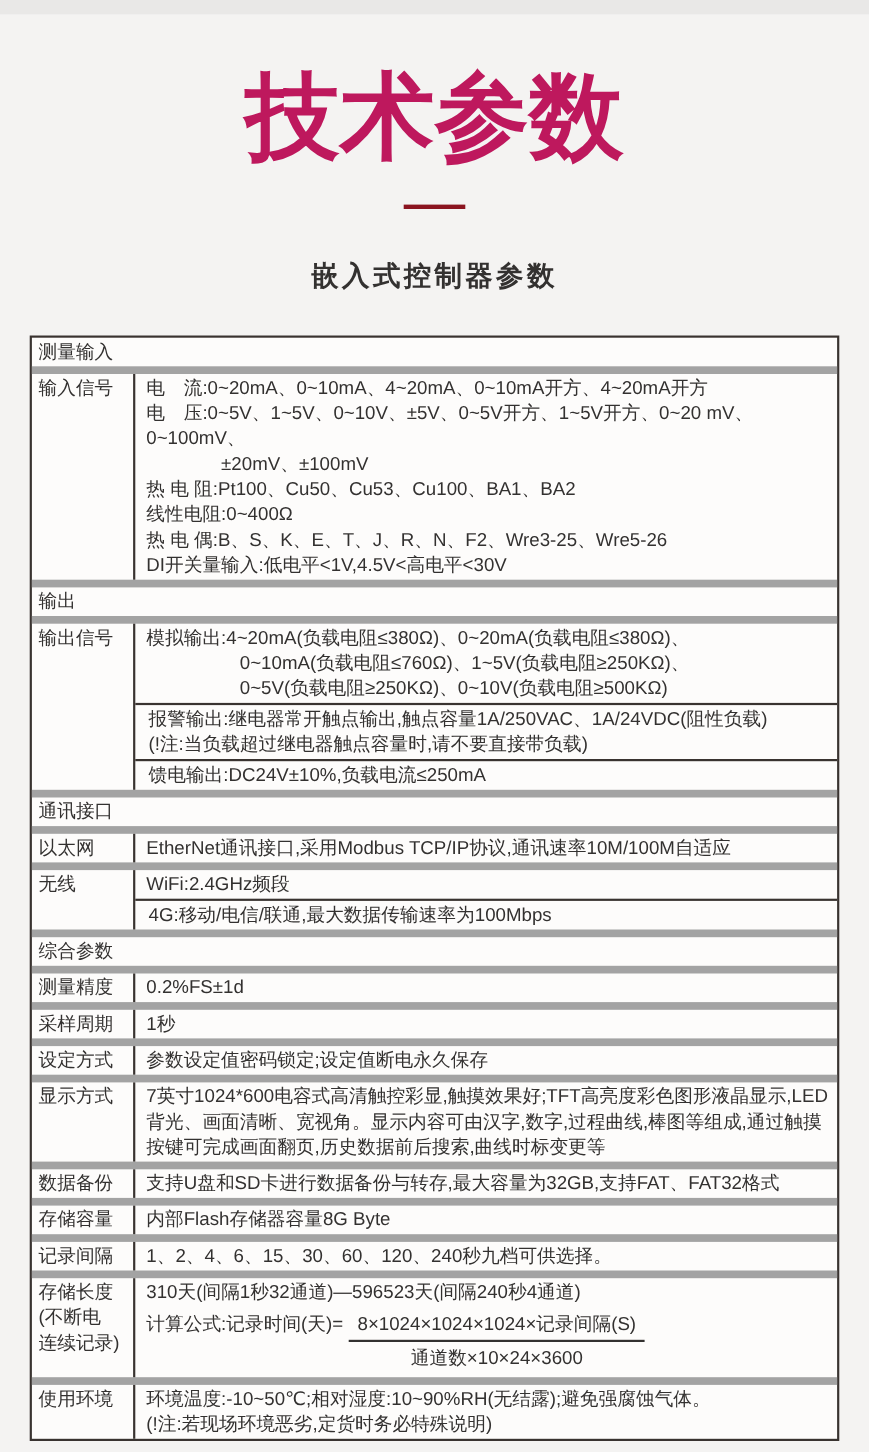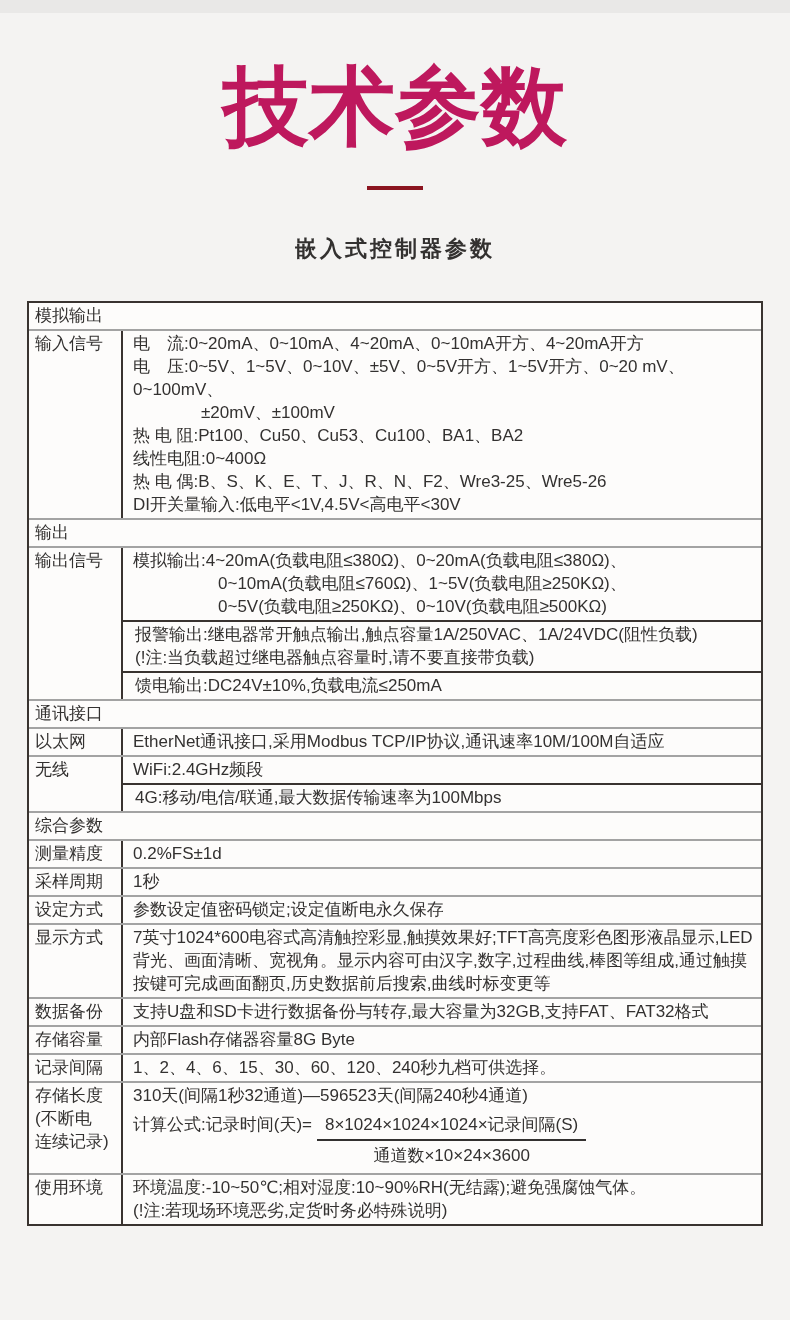--- a/index.html
+++ b/index.html
@@ -17,32 +17,32 @@
     font-size:86px; line-height:1.1;
     font-weight:900; color:#be185d;
     letter-spacing:0px;
   }
   .red-divider{
     width:56px;height:4px;background:#8b1420;
     margin:32px auto 0 auto;
   }
   .page-subtitle{
     margin:46px 0 0 0;
-    font-size:22px; line-height:1.2;
+    font-size:25px; line-height:1.2;
     font-weight:700; color:#333130;
     letter-spacing:3px;
   }
   .spec-table{
     width:732px;
     margin:39px auto 0 auto;
     border:2px solid #393330;
     background:#fdfcfb;
     font-size:17px; line-height:23px;
   }
-  .t-row{display:flex; border-top:2px solid #a3a3a3;}
+  .t-row{display:flex; border-top:7px solid #a3a3a3;}
   .t-row:first-child{border-top:none;}
   .t-section{
     padding:1px 6px 2px 6px;
     width:100%;
   }
   .t-label{
     width:84px; flex-shrink:0;
     padding:1px 2px 2px 6px;
     border-right:2px solid #393330;
     white-space:pre-line;
@@ -75,21 +75,21 @@
 
 <div class="title-wrap">
   <h1 class="page-title">技术参数</h1>
   <div class="red-divider"></div>
   <h2 class="page-subtitle">嵌入式控制器参数</h2>
 </div>
 
 <div class="spec-table">
 
   <div class="t-row">
-    <div class="t-section">模拟输出</div>
+    <div class="t-section">测量输入</div>
   </div>
 
   <div class="t-row">
     <div class="t-label">输入信号</div>
     <div class="t-value">电　流:0~20mA、0~10mA、4~20mA、0~10mA开方、4~20mA开方
 电　压:0~5V、1~5V、0~10V、±5V、0~5V开方、1~5V开方、0~20 mV、0~100mV、
 　　　　±20mV、±100mV
 热 电 阻:Pt100、Cu50、Cu53、Cu100、BA1、BA2
 线性电阻:0~400Ω
 热 电 偶:B、S、K、E、T、J、R、N、F2、Wre3-25、Wre5-26

